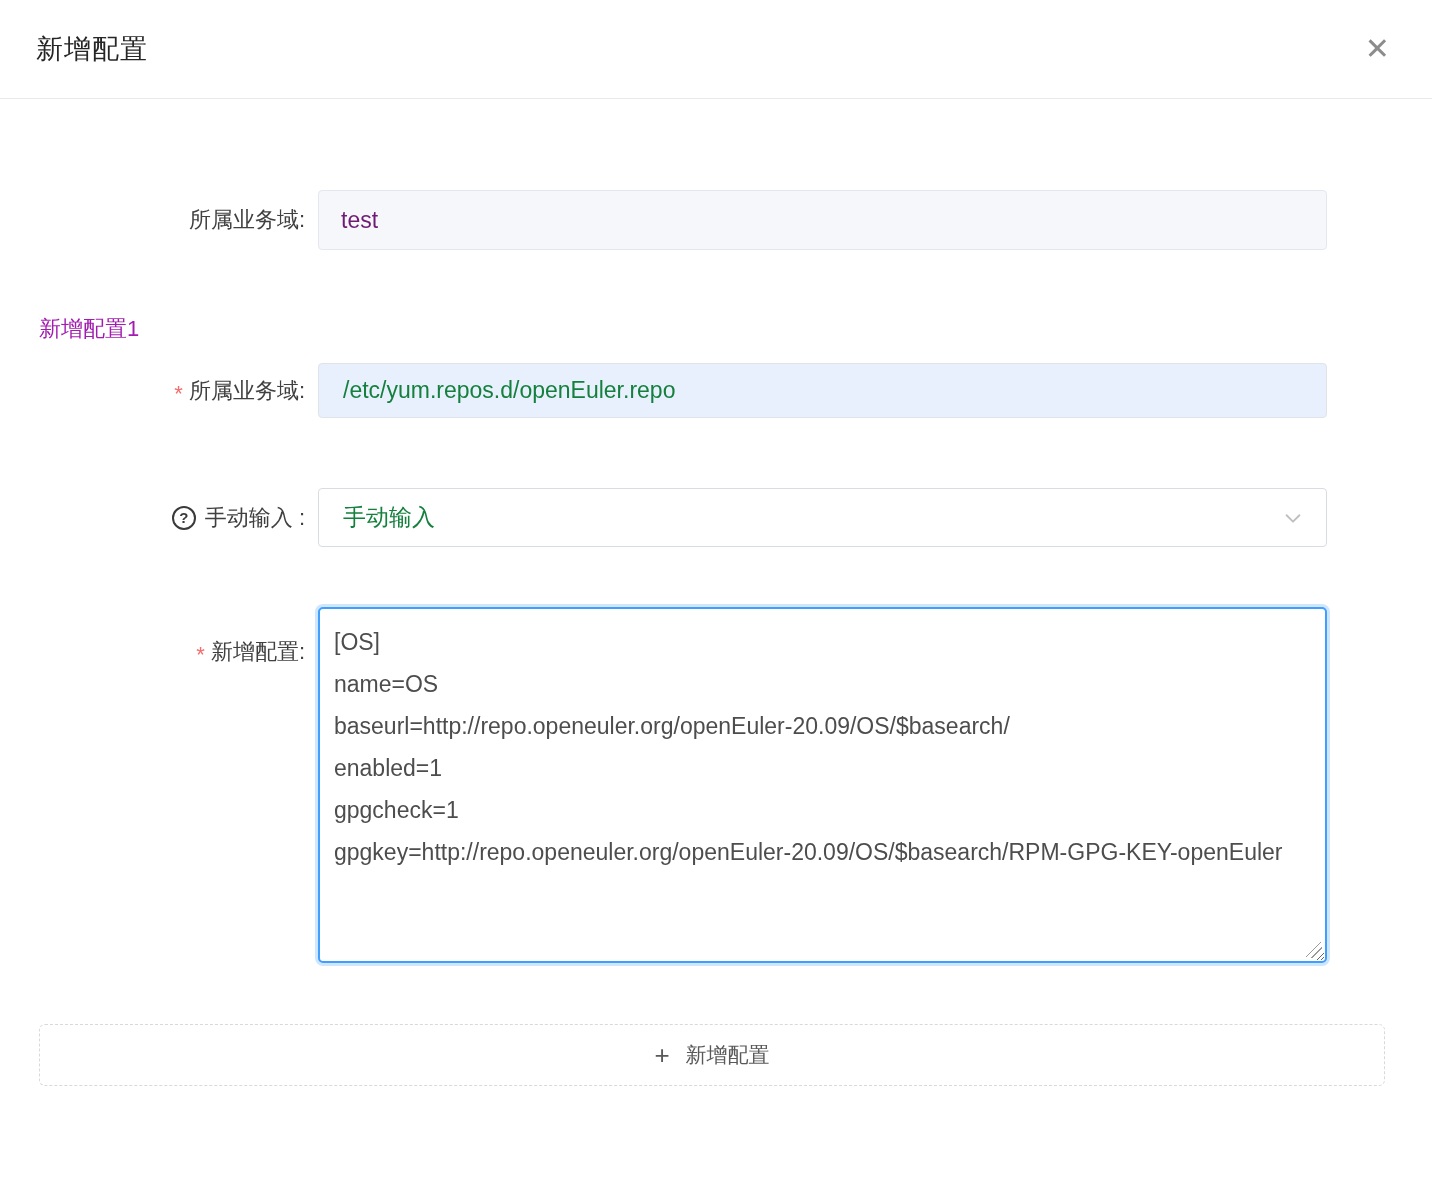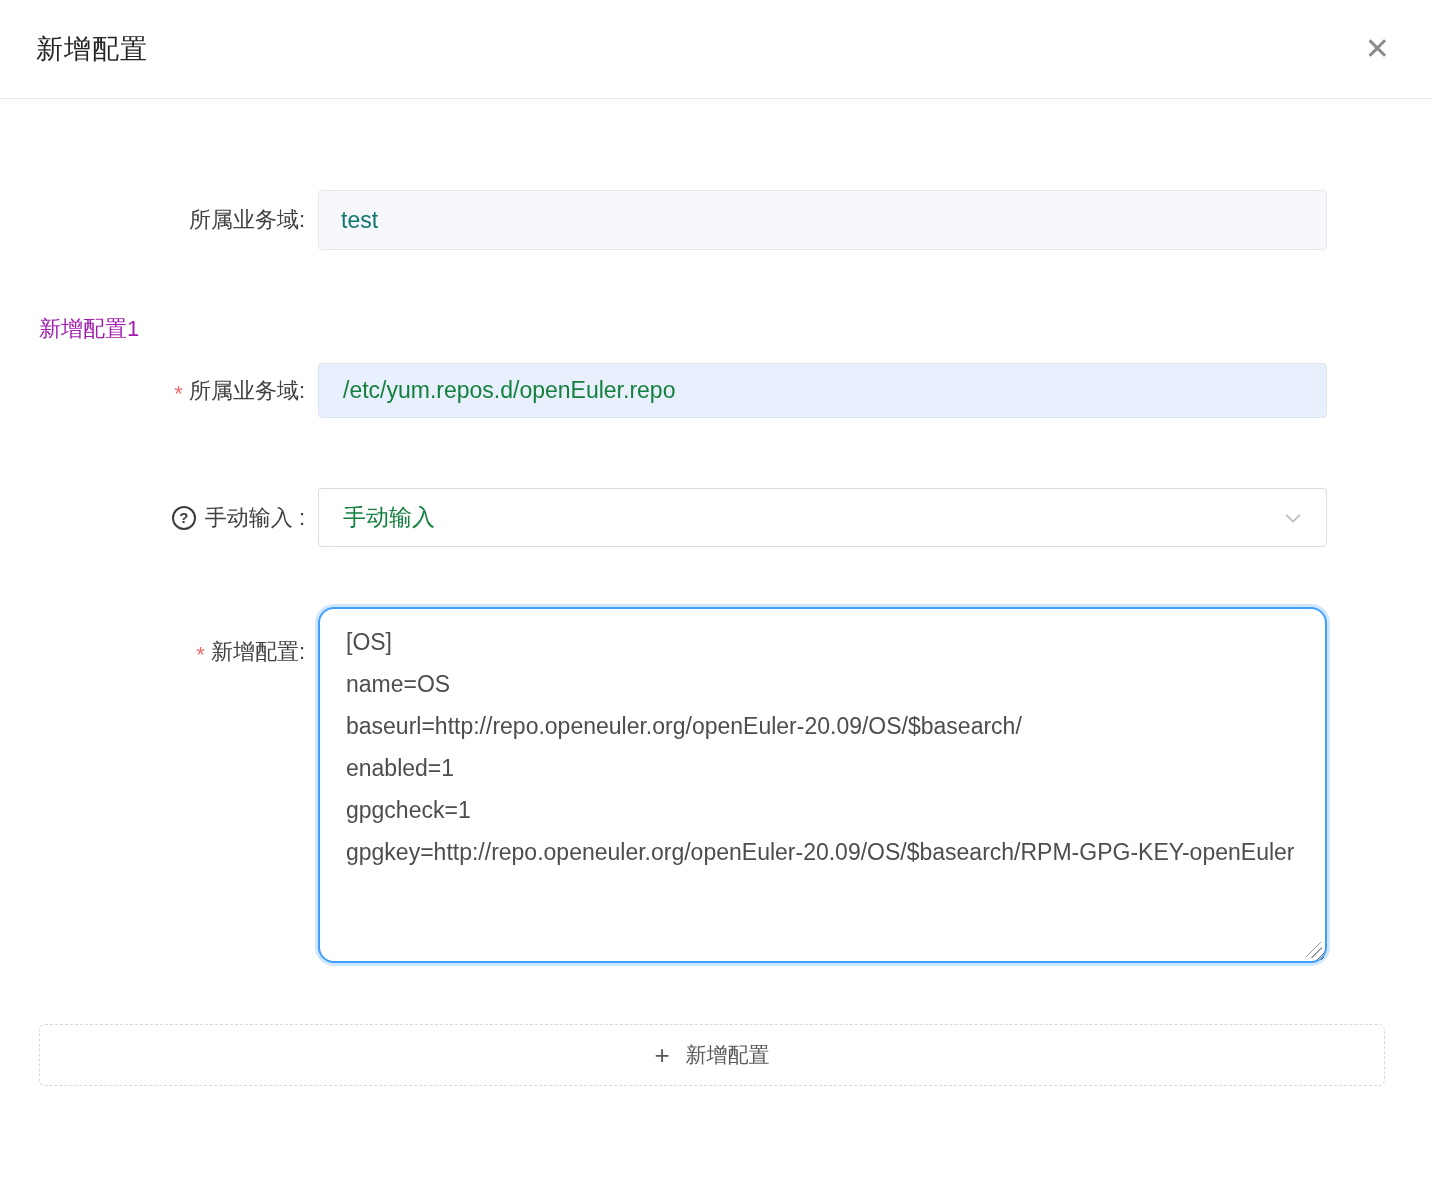--- a/index.html
+++ b/index.html
@@ -79,21 +79,21 @@
     width: 100%;
     font-family: inherit;
     font-size: 23px;
     border-radius: 4px;
     outline: none;
   }
   .input-disabled {
     height: 60px;
     background: #f5f7fa;
     border: 1px solid #e4e7ed;
-    color: #0f766e;
+    color: #701a75;
     padding: 0 22px;
   }
   .input-path {
     height: 55px;
     background: #e8f0fe;
     border: 1px solid #dfe3ea;
     color: #15803d;
     padding: 0 24px;
   }
 
@@ -131,23 +131,23 @@
   }
 
   .textarea-wrap { position: relative; width: 100%; }
   .content-textarea {
     width: 100%;
     height: 356px;
     font-family: inherit;
     font-size: 23px;
     line-height: 42px;
     color: #4d4d4d;
-    padding: 12px 26px;
+    padding: 12px 14px;
     border: 2px solid #409eff;
-    border-radius: 16px;
+    border-radius: 5px;
     box-shadow: 0 0 0 3px #cfe6ff;
     outline: none;
     resize: vertical;
     background: #fff;
     overflow-y: auto;
   }
   .resize-grip {
     position: absolute;
     right: 5px; bottom: 9px;
     width: 16px; height: 16px;

